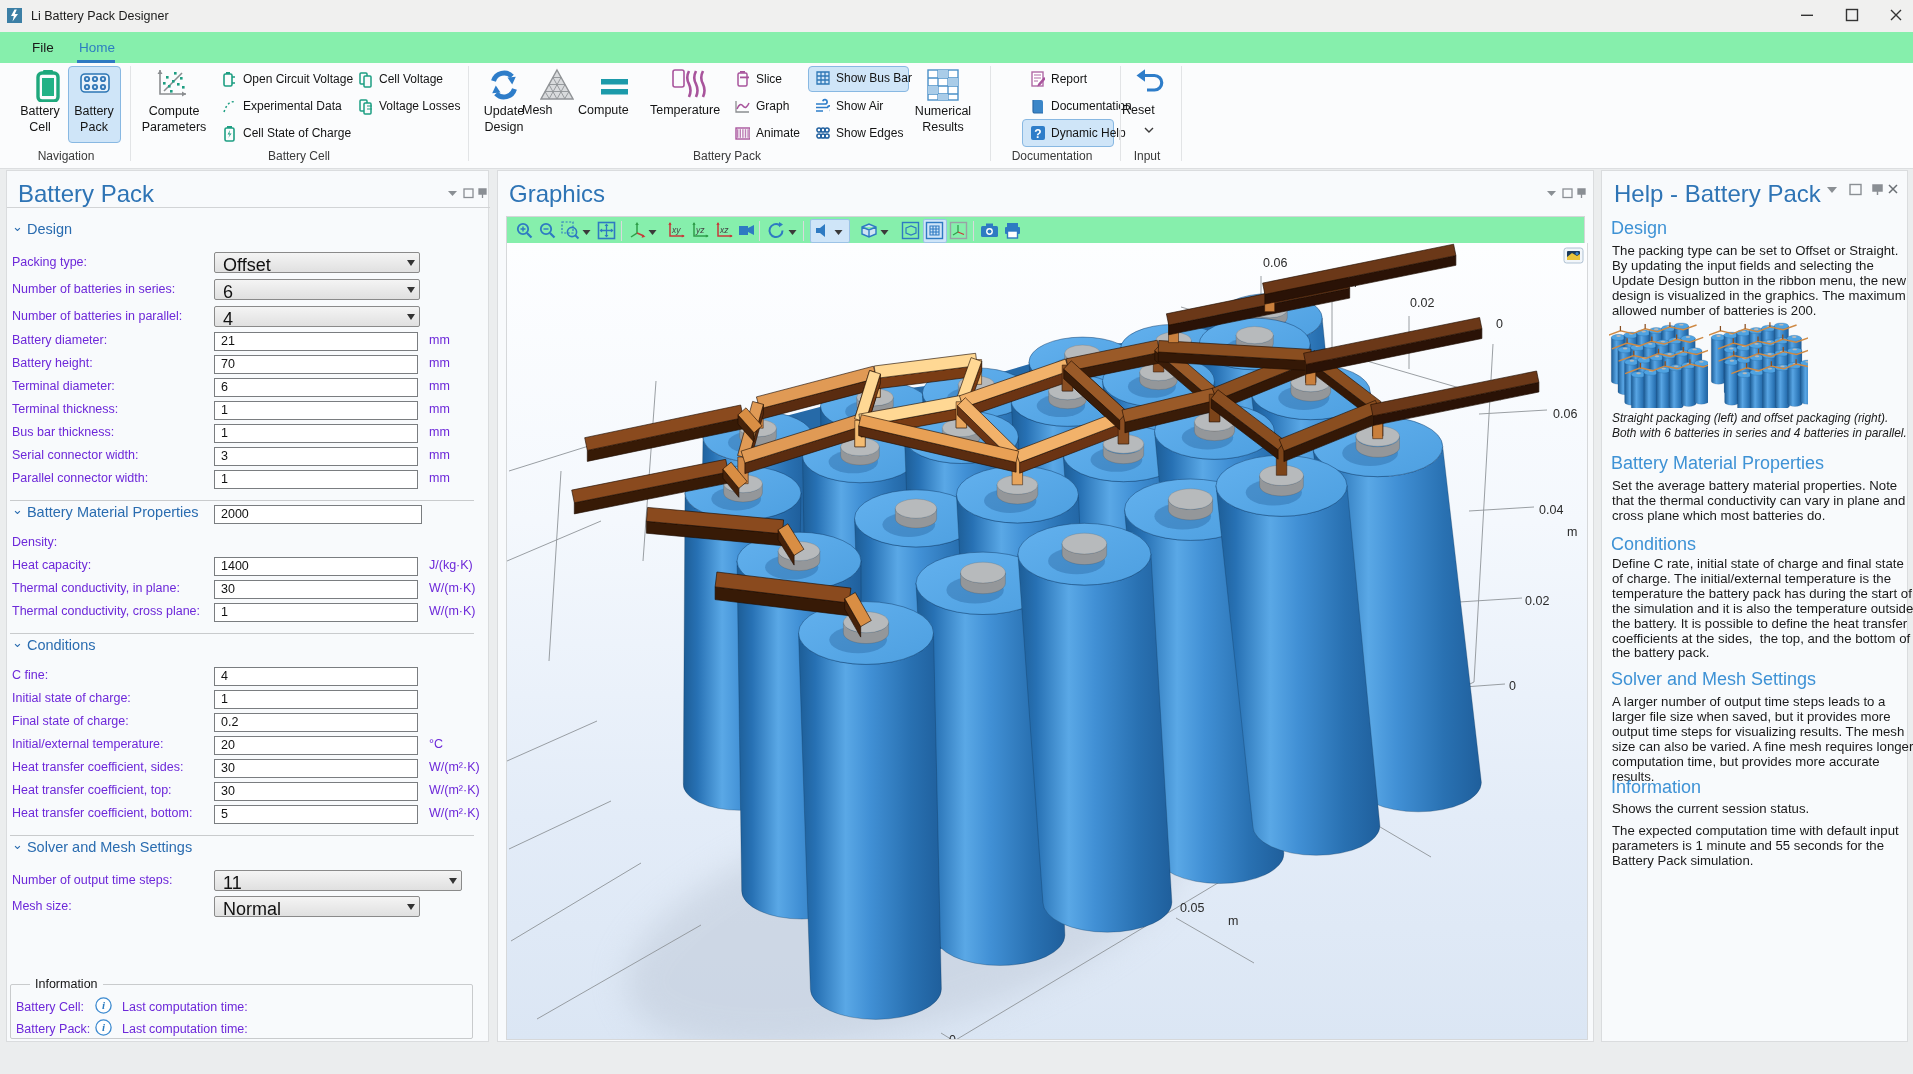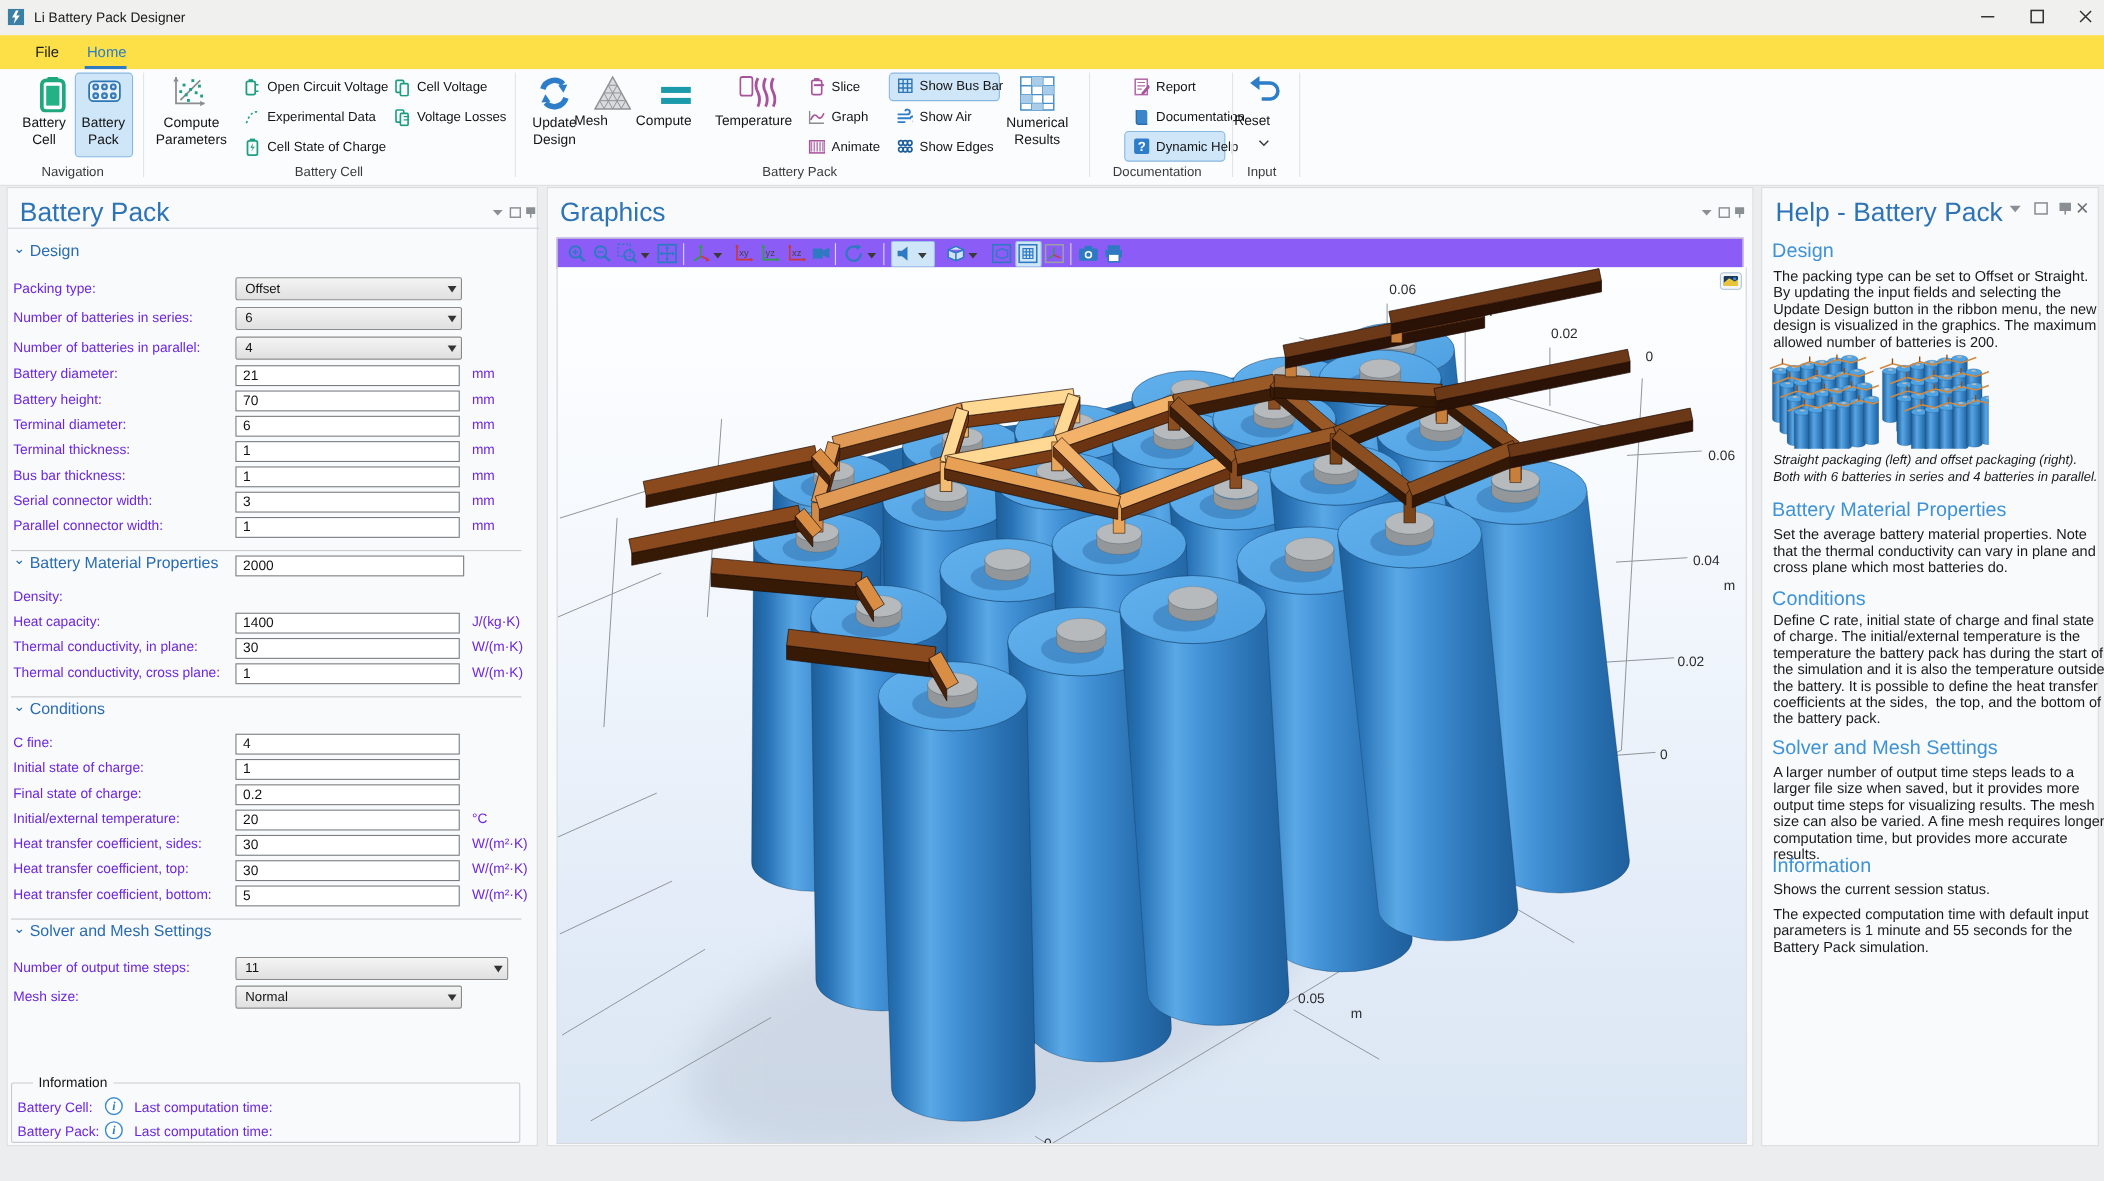--- a/index.html
+++ b/index.html
@@ -1,38 +1,38 @@
 <!DOCTYPE html>
 <html><head><meta charset="utf-8"><style>
 * { margin:0; padding:0; box-sizing:border-box; }
 body { width:1913px; height:1074px; font-family:"Liberation Sans", sans-serif; background:#ebedee; overflow:hidden; position:relative; }
 .titlebar { position:absolute; left:0; top:0; width:1913px; height:32px; background:#f0f0ef; }
 .apptitle { position:absolute; left:31px; top:9px; font-size:12.5px; color:#1a1a1a; }
-.menurow { position:absolute; left:0; top:32px; width:1913px; height:31px; background:#fde047; }
+.menurow { position:absolute; left:0; top:32px; width:1913px; height:31px; background:#86efac; }
 .tab { position:absolute; top:8px; font-size:13.5px; color:#1a1a1a; }
 .ribbon { position:absolute; left:0; top:63px; width:1913px; height:106px; background:#fbfcfd; border-bottom:1px solid #dcdee0; }
 .vsep { position:absolute; top:66px; width:1px; height:95px; background:#e2e4e6; }
 .rlbl { position:absolute; font-size:12px; color:#141414; white-space:nowrap; }
 .rlbl1 { position:absolute; font-size:12.5px; color:#141414; }
 .rlbl2 { position:absolute; font-size:12.5px; color:#141414; text-align:center; line-height:16px; }
 .rgrp { position:absolute; font-size:12px; color:#3a3a3a; text-align:center; }
 .selbtn { position:absolute; background:#cfe5f8; border:1px solid #88b8e2; border-radius:4px; }
 .panel { position:absolute; background:#f8fafc; border:1px solid #dadcde; }
 .ptitle { position:absolute; left:11px; top:9px; font-size:24px; color:#2e74b5; }
 .sect { position:absolute; font-size:14.5px; font-weight:normal; color:#2a6cb0; }
 .chev { font-size:13px; position:relative; top:-3px; color:#2a6cb0; }
 .flbl { position:absolute; font-size:12.5px; color:#6d28d9; white-space:nowrap; }
-.dd { position:absolute; height:21px; background:linear-gradient(180deg,#f4f4f4,#e0e0e0); border:1px solid #8a8a8a; border-radius:2px; font-size:12px; color:#111; }
+.dd { position:absolute; height:21px; background:linear-gradient(180deg,#f4f4f4,#e0e0e0); border:1px solid #8a8a8a; border-radius:2px; font-size:18px; color:#111; }
 .dd span { position:absolute; left:8px; top:2px; }
 .dd .arr { left:auto; right:4px; top:7px; width:0; height:0; border-left:4.5px solid transparent; border-right:4.5px solid transparent; border-top:6px solid #333; }
 .inp { position:absolute; height:19px; background:#fff; border:1px solid #7a7d80; font-size:12.5px; color:#111; padding:1px 0 0 6px; }
 .hr { position:absolute; left:10px; width:464px; height:1px; background:#c9cbcd; }
 .infobox { position:absolute; left:10px; top:984px; width:463px; height:55px; border:1px solid #c9cbcd; border-radius:2px; }
 .infolbl { position:absolute; left:30px; top:977px; font-size:12.5px; color:#141414; background:#f8fafc; padding:0 5px; }
-.gtoolbar { position:absolute; left:8px; top:45px; width:1079px; height:28px; background:#8b5cf6; border:1px solid #d4d6d8; }
+.gtoolbar { position:absolute; left:8px; top:45px; width:1079px; height:28px; background:#86efac; border:1px solid #d4d6d8;font-style:italic; }
 .tsep { position:absolute; top:4px; width:1px; height:20px; background:#d8dadc; }
 .tselbtn { position:absolute; top:1.5px; height:24px; background:#cfe5f8; border:1px solid #9cc3e6; border-radius:2px; }
 .canvas { position:absolute; left:8px; top:72px; width:1082px; height:797px; overflow:hidden; border:1px solid #d6d8da; border-top:none;
   background:linear-gradient(180deg,#fdfeff 0%,#f4f8fd 35%,#e3ecf8 72%,#dbe6f4 100%); }
 .htitle { position:absolute; left:12px; top:9px; font-size:24px; color:#2e74b5; }
 .hicons { position:absolute; right:8px; top:12px; }
 .hsect { position:absolute; left:9px; font-size:18px; color:#3e92d5; }
 .hbody { position:absolute; left:10px; width:303px; font-size:13.2px; line-height:14.9px; color:#1a1a1a; }
 .hital { font-style:italic; }
 .pticons { position:absolute; top:16px; }

